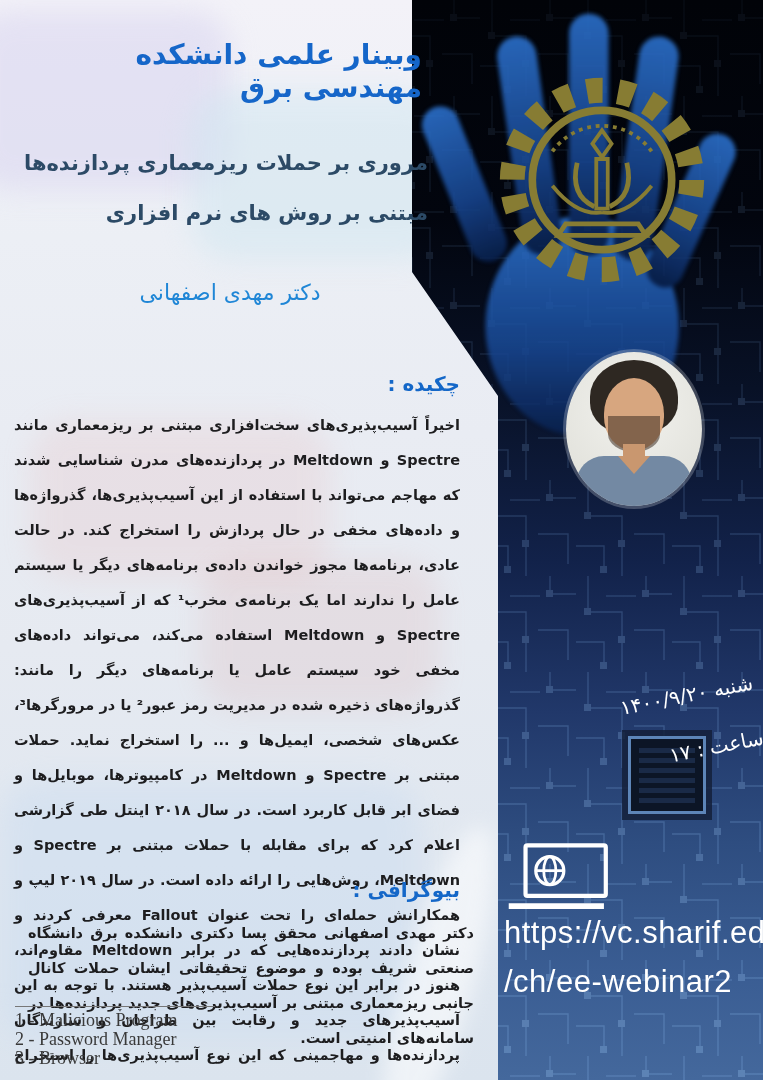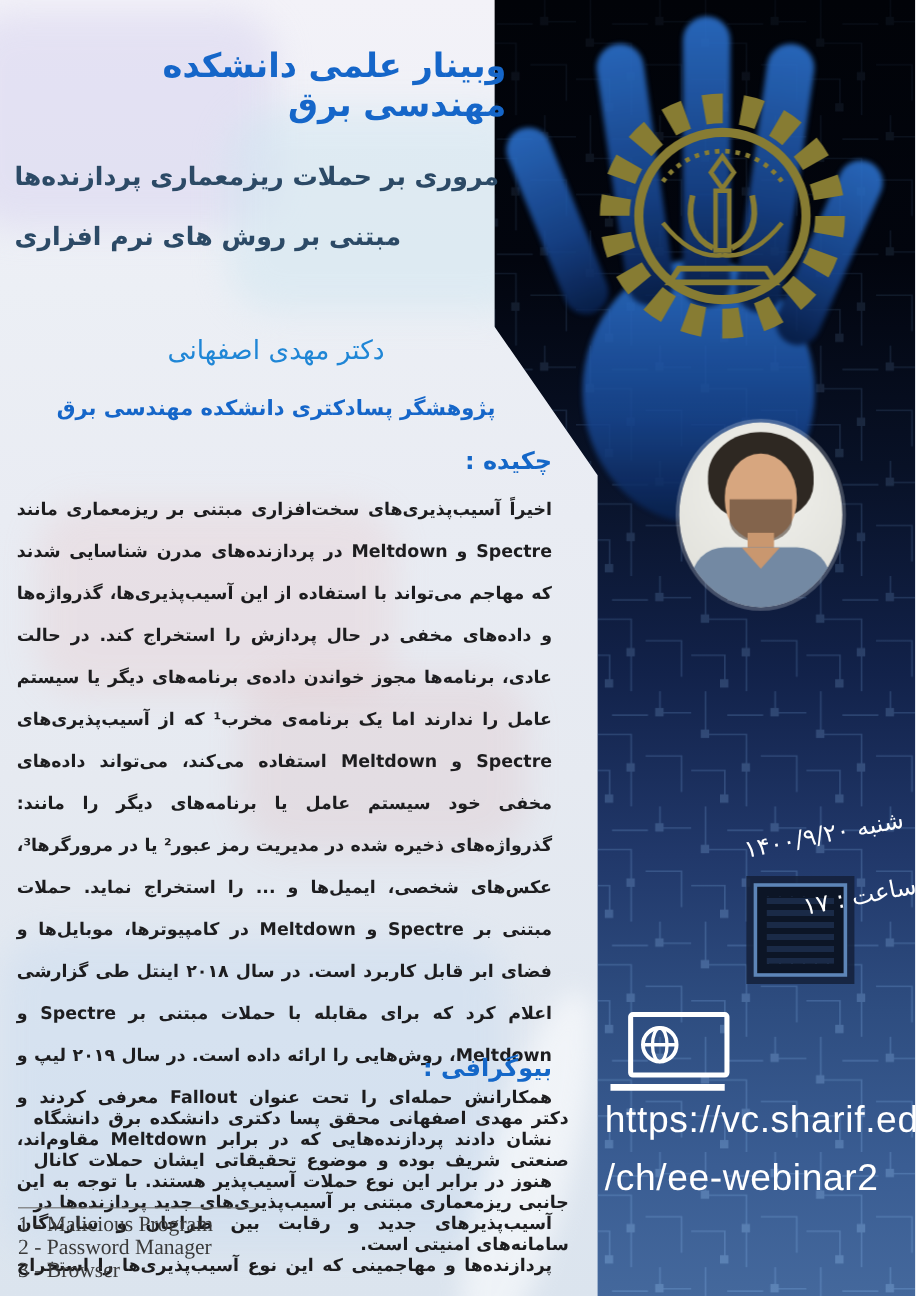--- a/index.html
+++ b/index.html
@@ -49,21 +49,21 @@
   
   .schedule{position:absolute;left:528px;top:676px;width:232px;transform:rotate(-11deg);
             color:#fff;direction:rtl;text-align:right;font-size:20px;line-height:56px;letter-spacing:1px;}
   .laptop-icon{position:absolute;left:505px;top:842px;width:112px;height:76px;}
   .url{position:absolute;left:504px;top:908px;color:#fff;font-family:"Liberation Sans",sans-serif;
        font-size:31px;line-height:49px;letter-spacing:.5px;}
 
   
   .ltxt{position:absolute;direction:rtl;}
   .title1{left:12px;top:38px;width:410px;text-align:right;color:#1566c9;font-size:28px;font-weight:bold;}
-  .title2{left:12px;top:122px;width:416px;text-align:left;color:#2c4a66;font-size:21px;font-weight:bold;line-height:50px;}
+  .title2{left:12px;top:138px;width:416px;text-align:right;color:#2c4a66;font-size:21px;font-weight:bold;line-height:50px;}
   .sp-name{left:20px;top:280px;width:420px;text-align:center;color:#1f86d6;font-size:22px;font-weight:normal;}
   .sp-role{left:20px;top:331px;width:420px;text-align:center;color:#1566c9;font-size:17.5px;font-weight:bold;}
   .sec-head{color:#1467c8;font-size:20px;font-weight:bold;}
   .abs-head{left:14px;top:372px;width:446px;}
   .abs-body{left:14px;top:408px;width:446px;color:#1d1d1f;font-size:14.5px;font-weight:bold;
             line-height:35px;text-align:justify;}
   .bio-head{left:14px;top:878px;width:446px;}
   .bio-body{left:28px;top:916px;width:446px;color:#1d1d1f;font-size:14.5px;font-weight:bold;
             line-height:35px;text-align:justify;}
   .fn-divider{position:absolute;left:15px;top:1006px;width:200px;height:1px;background:#777;}
@@ -183,21 +183,20 @@
   </div>
 
   <div class="ltxt title1">وبینار علمی دانشکده مهندسی برق</div>
 
   <div class="ltxt title2">
     <div>مروری بر حملات ریزمعماری پردازنده‌ها</div>
     <div>مبتنی بر روش های نرم افزاری</div>
   </div>
 
   <div class="ltxt sp-name">دکتر مهدی اصفهانی</div>
-  <div class="ltxt sp-role">پژوهشگر پسادکتری دانشکده مهندسی برق</div>
 
   <div class="ltxt sec-head abs-head">چکیده :</div>
   <div class="ltxt abs-body">اخیراً آسیب‌پذیری‌های سخت‌افزاری مبتنی بر ریزمعماری مانند Spectre و Meltdown در پردازنده‌های مدرن شناسایی شدند که مهاجم می‌تواند با استفاده از این آسیب‌پذیری‌ها، گذرواژه‌ها و داده‌های مخفی در حال پردازش را استخراج کند. در حالت عادی، برنامه‌ها مجوز خواندن داده‌ی برنامه‌های دیگر یا سیستم عامل را ندارند اما یک برنامه‌ی مخرب¹ که از آسیب‌پذیری‌های Spectre و Meltdown استفاده می‌کند، می‌تواند داده‌های مخفی خود سیستم عامل یا برنامه‌های دیگر را مانند: گذرواژه‌های ذخیره شده در مدیریت رمز عبور² یا در مرورگرها³، عکس‌های شخصی، ایمیل‌ها و ... را استخراج نماید. حملات مبتنی بر Spectre و Meltdown در کامپیوترها، موبایل‌ها و فضای ابر قابل کاربرد است. در سال ۲۰۱۸ اینتل طی گزارشی اعلام کرد که برای مقابله با حملات مبتنی بر Spectre و Meltdown، روش‌هایی را ارائه داده است. در سال ۲۰۱۹ لیپ و همکارانش حمله‌ای را تحت عنوان Fallout معرفی کردند و نشان دادند پردازنده‌هایی که در برابر Meltdown مقاوم‌اند، هنوز در برابر این نوع حملات آسیب‌پذیر هستند. با توجه به این آسیب‌پذیرهای جدید و رقابت بین طراحان و سازندگان پردازنده‌ها و مهاجمینی که این نوع آسیب‌پذیری‌ها را استخراج می‌کنند، بررسی اثرات این حملات و ابداع حملات جدیدتر می‌تواند یک موضوع پژوهشی جدید برای علاقمندان این حوزه باشد.</div>
 
   <div class="ltxt sec-head bio-head">بیوگرافی :</div>
   <div class="ltxt bio-body">دکتر مهدی اصفهانی محقق پسا دکتری دانشکده برق دانشگاه صنعتی شریف بوده و موضوع تحقیقاتی ایشان حملات کانال جانبی ریزمعماری مبتنی بر آسیب‌پذیری‌های جدید پردازنده‌ها در سامانه‌های امنیتی است.</div>
 
   <div class="fn-divider"></div>
   <div class="footnotes">
     <div>1 - Malicious Program</div>

